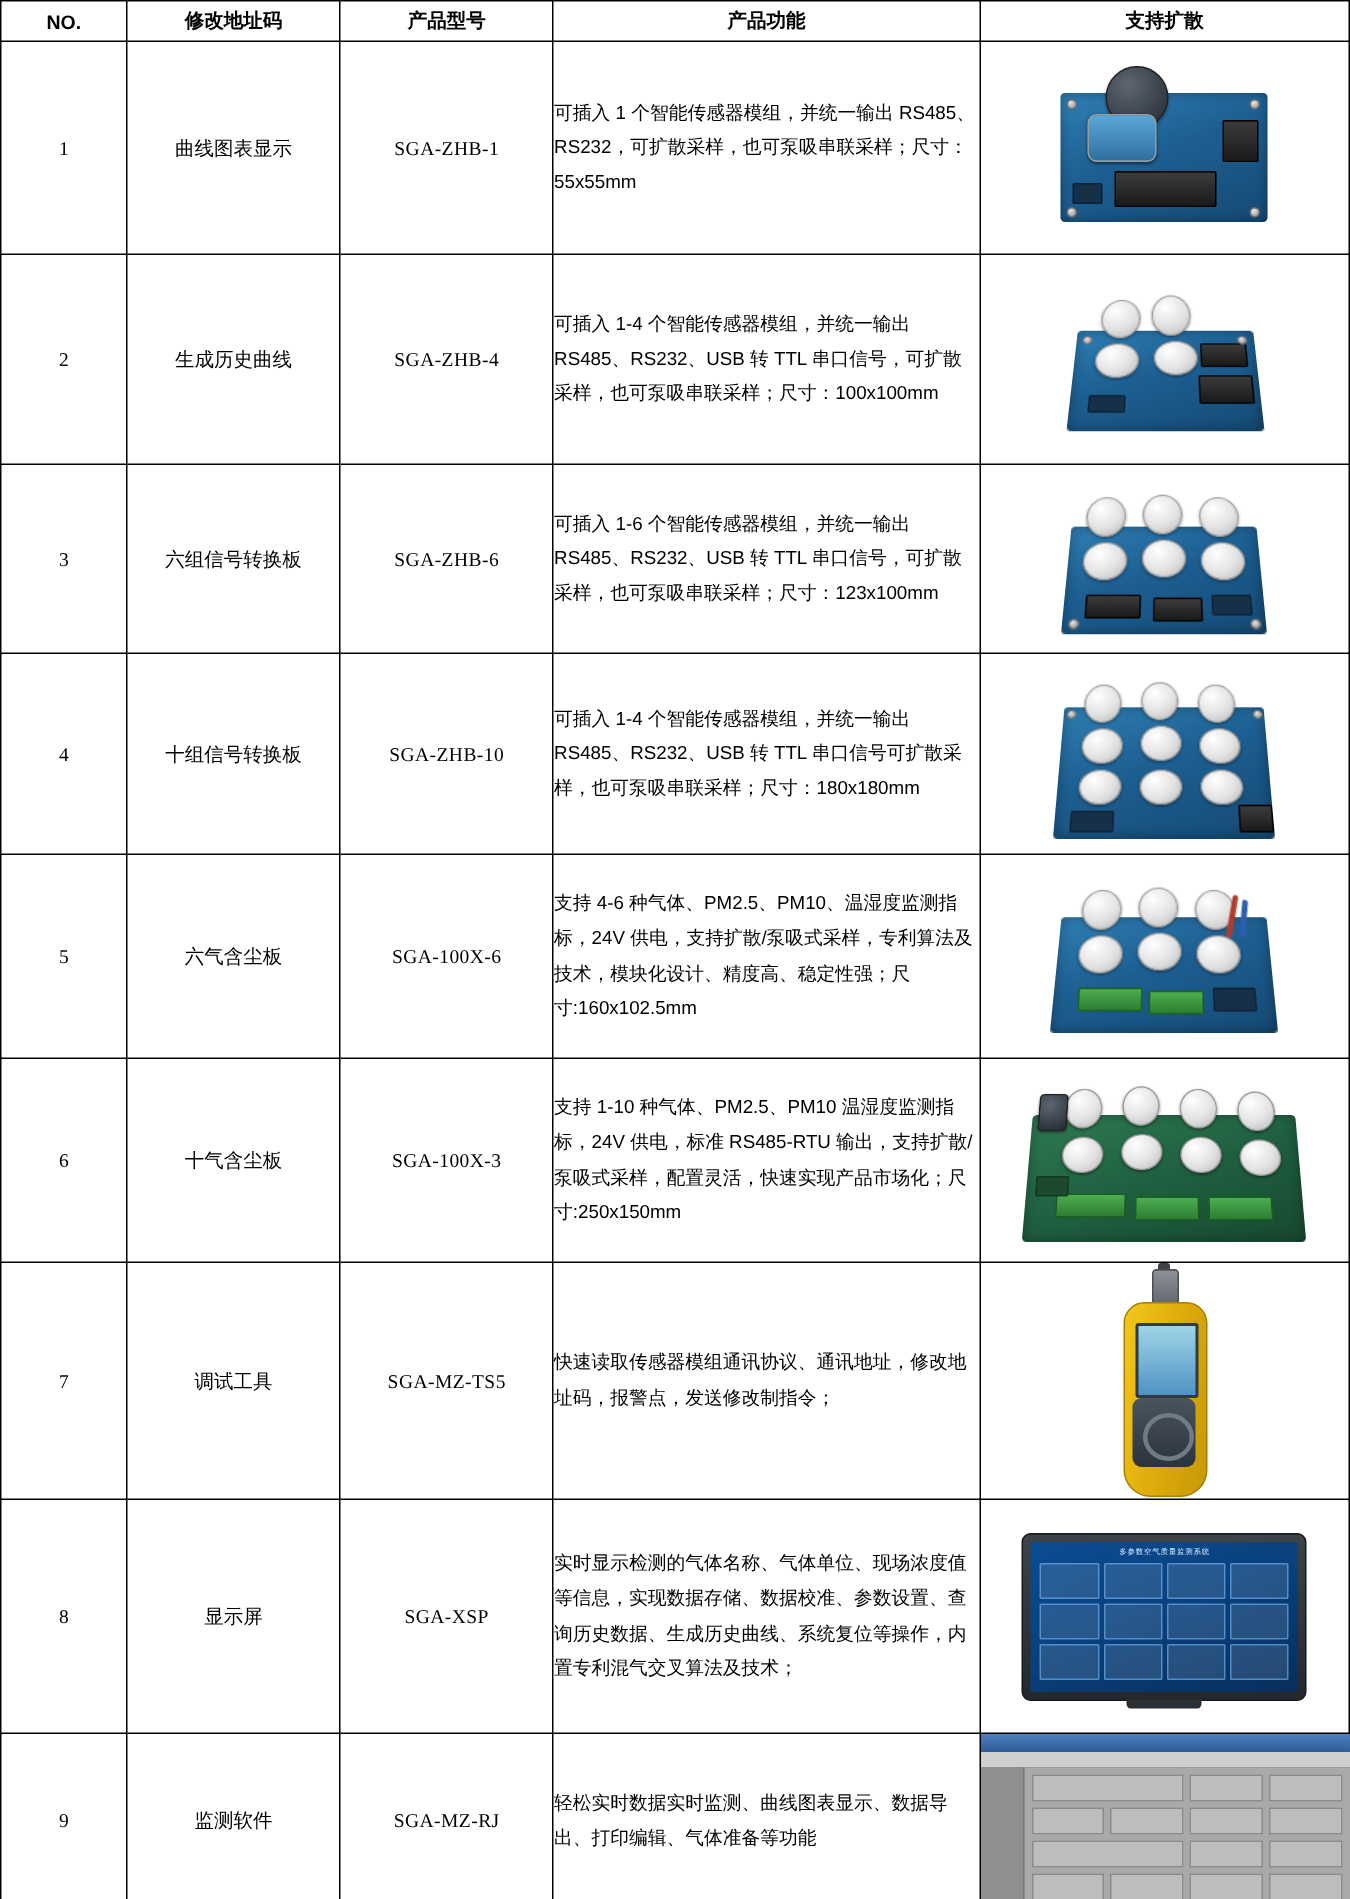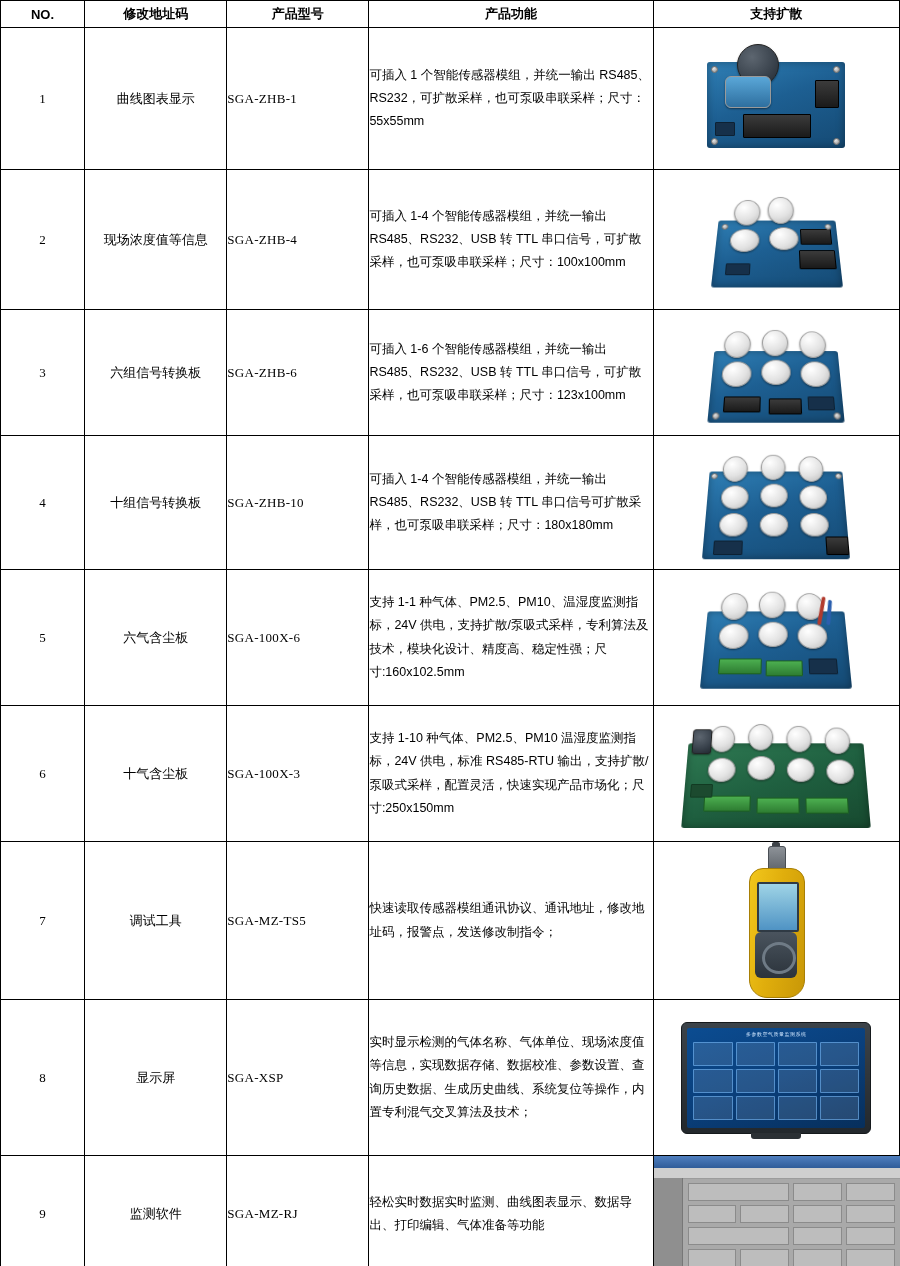--- a/index.html
+++ b/index.html
@@ -41,20 +41,21 @@
   td.cell-no {
     text-align: center;
     font-size: 13px;
     font-family: "Liberation Serif", "DejaVu Serif", serif;
   }
   td.cell-name {
     text-align: center;
     font-size: 13px;
   }
   td.cell-model {
+    text-align: center;
     font-size: 13px;
     font-family: "Liberation Serif", "DejaVu Serif", serif;
     letter-spacing: 0.3px;
   }
   td.cell-func {
     font-size: 12.5px;
     line-height: 1.85;
     padding: 6px 8px 6px 10px;
     text-align: left;
   }
@@ -304,21 +305,21 @@
             <div class="screw" style="left:126px;top:4px;"></div>
             <div class="screw" style="left:4px;top:76px;"></div>
             <div class="screw" style="left:126px;top:76px;"></div>
           </div>
         </div>
       </td>
     </tr>
 
     <tr style="height:140px;">
       <td class="cell-no">2</td>
-      <td class="cell-name">现场浓度值等信息</td>
+      <td class="cell-name">生成历史曲线</td>
       <td class="cell-model">SGA-ZHB-4</td>
       <td class="cell-func">可插入 1-4 个智能传感器模组，并统一输出 RS485、RS232、USB 转 TTL 串口信号，可扩散采样，也可泵吸串联采样；尺寸：100x100mm</td>
       <td class="cell-img">
         <div class="photo" style="width:150px;height:116px;">
           <div class="pcb" style="position:absolute;left:14px;top:34px;width:124px;height:72px;transform:perspective(220px) rotateX(22deg);">
             <div class="sensor" style="left:16px;top:-26px;width:26px;height:30px;"></div>
             <div class="sensor" style="left:52px;top:-30px;width:26px;height:32px;"></div>
             <div class="sensor" style="left:14px;top:10px;width:28px;height:24px;"></div>
             <div class="sensor" style="left:54px;top:8px;width:28px;height:24px;"></div>
             <div class="term" style="left:86px;top:10px;width:30px;height:16px;"></div>
@@ -378,21 +379,21 @@
             <div class="screw" style="left:132px;top:2px;"></div>
           </div>
         </div>
       </td>
     </tr>
 
     <tr style="height:136px;">
       <td class="cell-no">5</td>
       <td class="cell-name">六气含尘板</td>
       <td class="cell-model">SGA-100X-6</td>
-      <td class="cell-func">支持 1-1 种气体、PM2.5、PM10、温湿度监测指标，24V 供电，支持扩散/泵吸式采样，专利算法及技术，模块化设计、精度高、稳定性强；尺寸:160x102.5mm</td>
+      <td class="cell-func">支持 4-6 种气体、PM2.5、PM10、温湿度监测指标，24V 供电，支持扩散/泵吸式采样，专利算法及技术，模块化设计、精度高、稳定性强；尺寸:160x102.5mm</td>
       <td class="cell-img">
         <div class="photo" style="width:160px;height:122px;">
           <div class="pcb" style="position:absolute;left:8px;top:30px;width:144px;height:82px;transform:perspective(260px) rotateX(20deg);">
             <div class="sensor" style="left:14px;top:-22px;width:26px;height:30px;"></div>
             <div class="sensor" style="left:54px;top:-24px;width:26px;height:30px;"></div>
             <div class="sensor" style="left:94px;top:-22px;width:26px;height:30px;"></div>
             <div class="sensor" style="left:14px;top:14px;width:28px;height:26px;"></div>
             <div class="sensor" style="left:54px;top:12px;width:28px;height:26px;"></div>
             <div class="sensor" style="left:94px;top:14px;width:28px;height:26px;"></div>
             <div class="term green" style="left:16px;top:52px;width:40px;height:14px;"></div>

